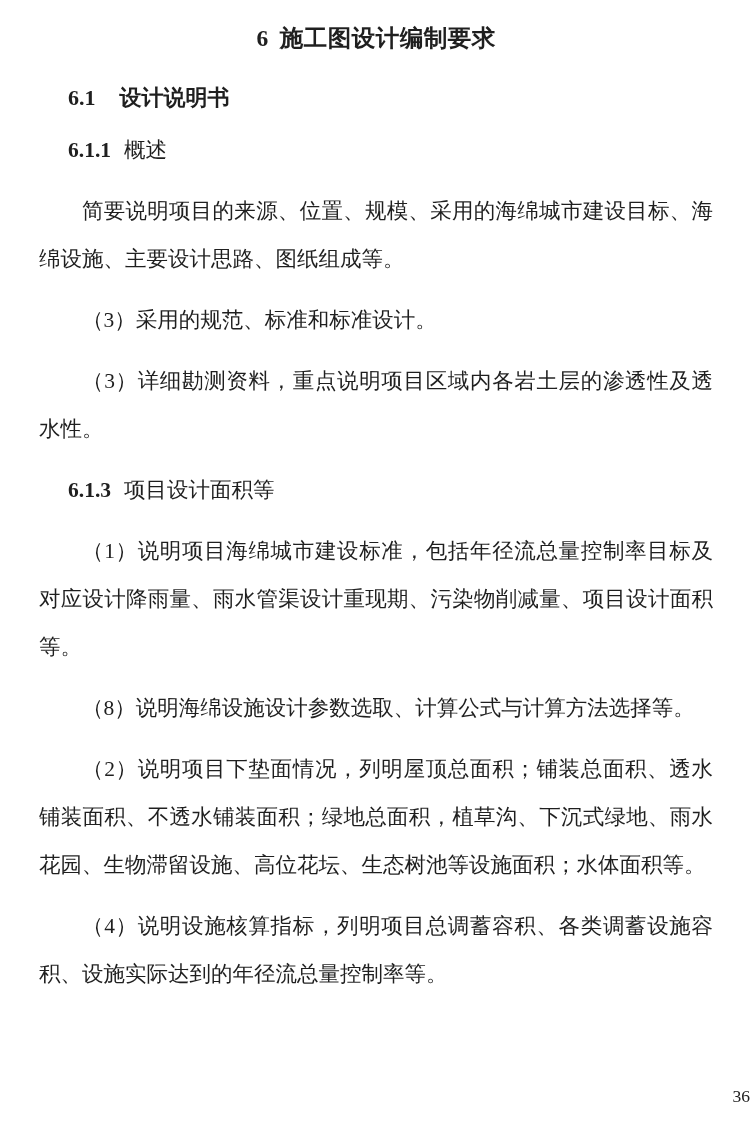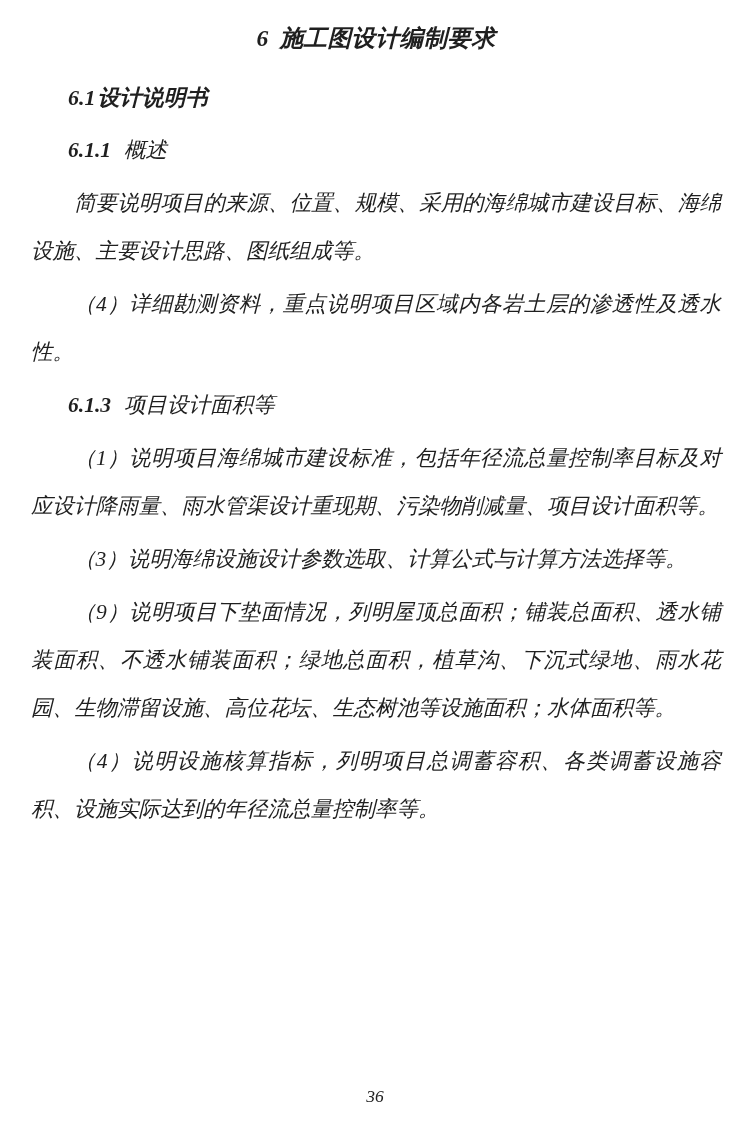--- a/index.html
+++ b/index.html
@@ -14,67 +14,66 @@
     color: #1f1f1f;
     overflow: hidden;
   }
   .page {
     position: relative;
     width: 750px;
     height: 1129px;
     box-sizing: border-box;
     padding: 14px 24px 0 26px;
     background: #ffffff;
-    font-style: italic;
   }
   .doc-title {
     font-size: 23.5px;
     font-weight: bold;
     text-align: center;
     line-height: 48px;
     margin: 0 0 12px 0;
     letter-spacing: 0.5px;
   }
   .doc-title .num {
     margin-right: 11px;
   }
   .sec-h2 {
     font-size: 22px;
     font-weight: bold;
     line-height: 48px;
     margin: 4px 0;
     padding-left: 42px;
   }
   .sec-h2 .num {
-    margin-right: 2px;
+    margin-right: 24px;
   }
   .sec-h3 {
     font-size: 21.5px;
     font-weight: normal;
     line-height: 48px;
     margin: 4px 0;
     padding-left: 42px;
   }
   .sec-h3 .num {
     font-weight: bold;
     margin-right: 13px;
   }
   .body-par {
     font-size: 21.5px;
     line-height: 48px;
-    margin: 5px;
+    margin: 13px;
     text-align: justify;
     text-indent: 2em;
   }
   .page-number {
     position: absolute;
     top: 1086px;
     left: 0;
     right: 0;
-    text-align: center;
+    text-align: right;
     font-size: 17.5px;
     color: #222222;
   }
 </style>
 </head>
 <body>
 
 <div class="page">
 
   <h1 class="doc-title">
@@ -85,28 +84,29 @@
     <span class="num">6.1</span><span>设计说明书</span>
   </h2>
 
   <h3 class="sec-h3">
     <span class="num">6.1.1</span><span>概述</span>
   </h3>
 
   <p class="body-par">简要说明项目的来源、位置、规模、采用的海绵城市建设目标、海绵设施、主要设计思路、图纸组成等。</p>
 
 
-  <p class="body-par">（4）详细勘测资料，重点说明项目区域内各岩土层的渗透性及透水性。</p>
+  <p class="body-par">（3）采用的规范、标准和标准设计。</p>
+  <p class="body-par">（3）详细勘测资料，重点说明项目区域内各岩土层的渗透性及透水性。</p>
 
   <h3 class="sec-h3">
     <span class="num">6.1.3</span><span>项目设计面积等</span>
   </h3>
 
   <p class="body-par">（1）说明项目海绵城市建设标准，包括年径流总量控制率目标及对应设计降雨量、雨水管渠设计重现期、污染物削减量、项目设计面积等。</p>
-  <p class="body-par">（3）说明海绵设施设计参数选取、计算公式与计算方法选择等。</p>
-  <p class="body-par">（9）说明项目下垫面情况，列明屋顶总面积；铺装总面积、透水铺装面积、不透水铺装面积；绿地总面积，植草沟、下沉式绿地、雨水花园、生物滞留设施、高位花坛、生态树池等设施面积；水体面积等。</p>
+  <p class="body-par">（8）说明海绵设施设计参数选取、计算公式与计算方法选择等。</p>
+  <p class="body-par">（2）说明项目下垫面情况，列明屋顶总面积；铺装总面积、透水铺装面积、不透水铺装面积；绿地总面积，植草沟、下沉式绿地、雨水花园、生物滞留设施、高位花坛、生态树池等设施面积；水体面积等。</p>
   <p class="body-par">（4）说明设施核算指标，列明项目总调蓄容积、各类调蓄设施容积、设施实际达到的年径流总量控制率等。</p>
 
   <div class="page-number">
     <span>36</span>
   </div>
 
 </div>
 
 </body></html>

